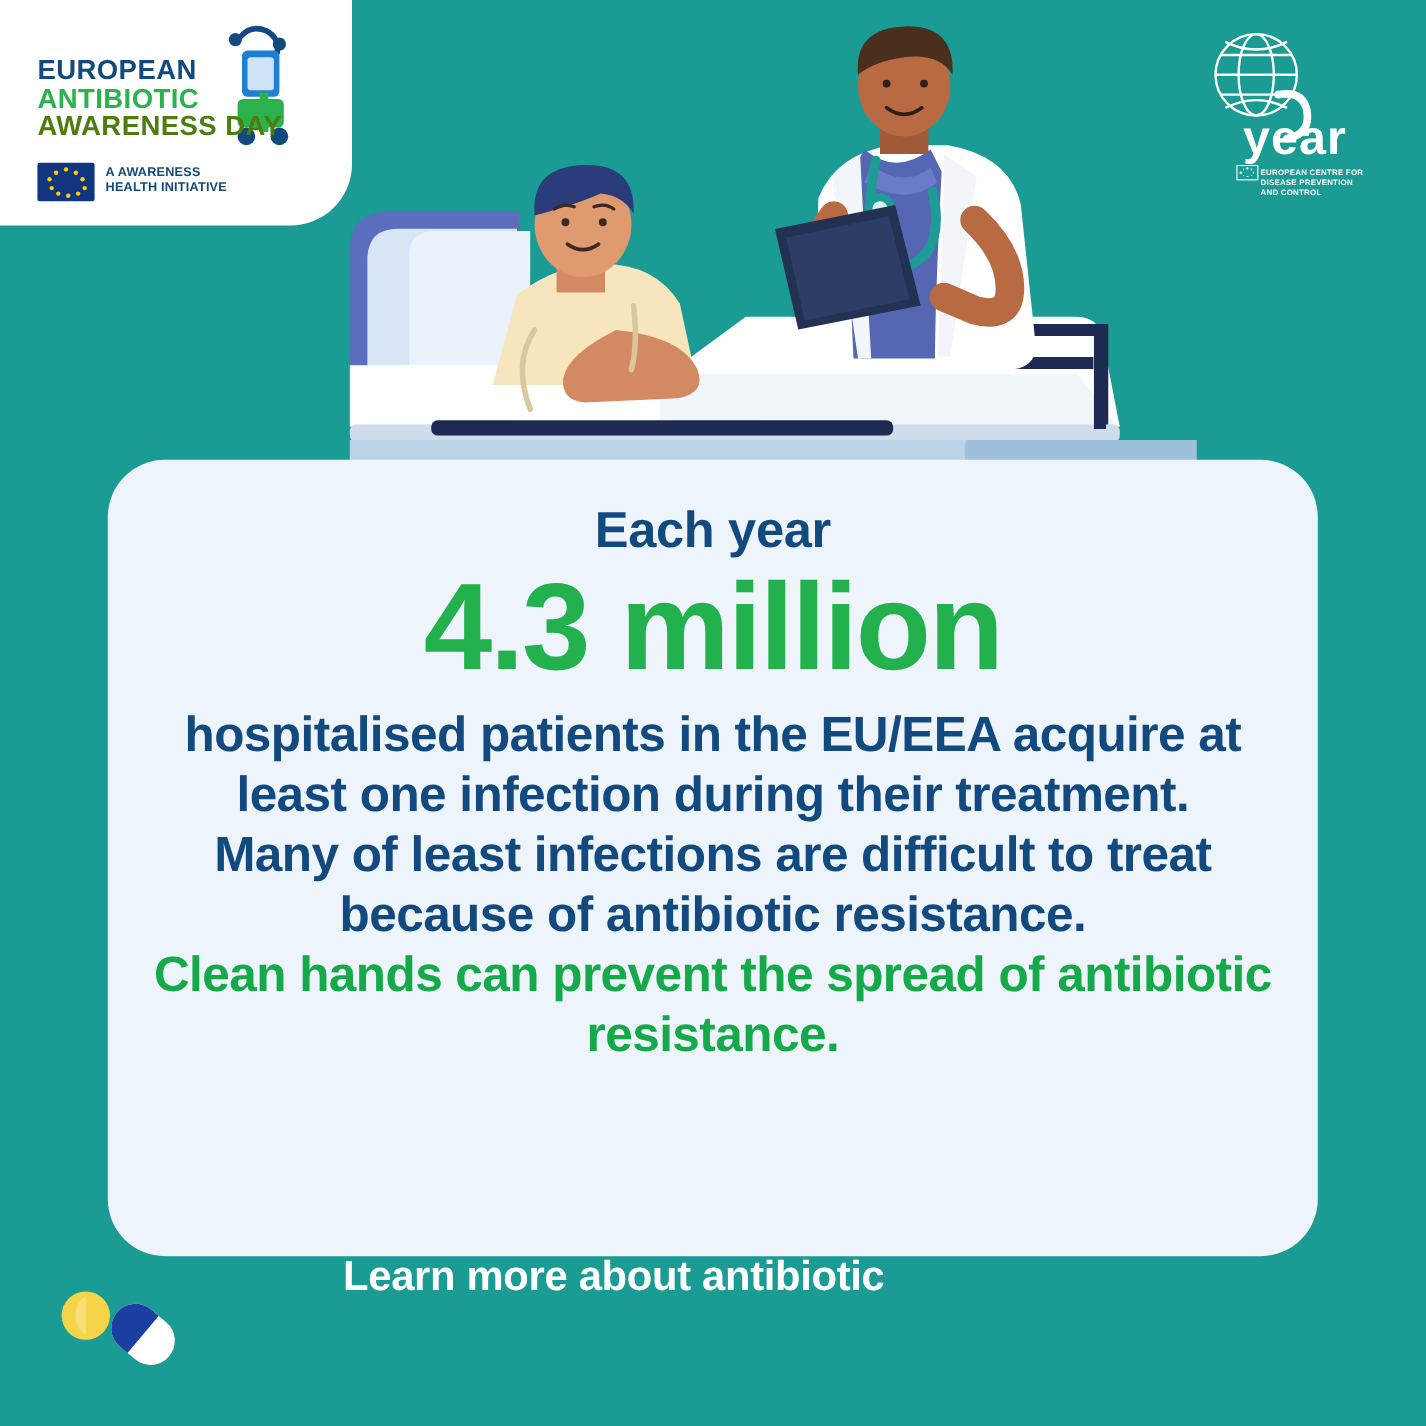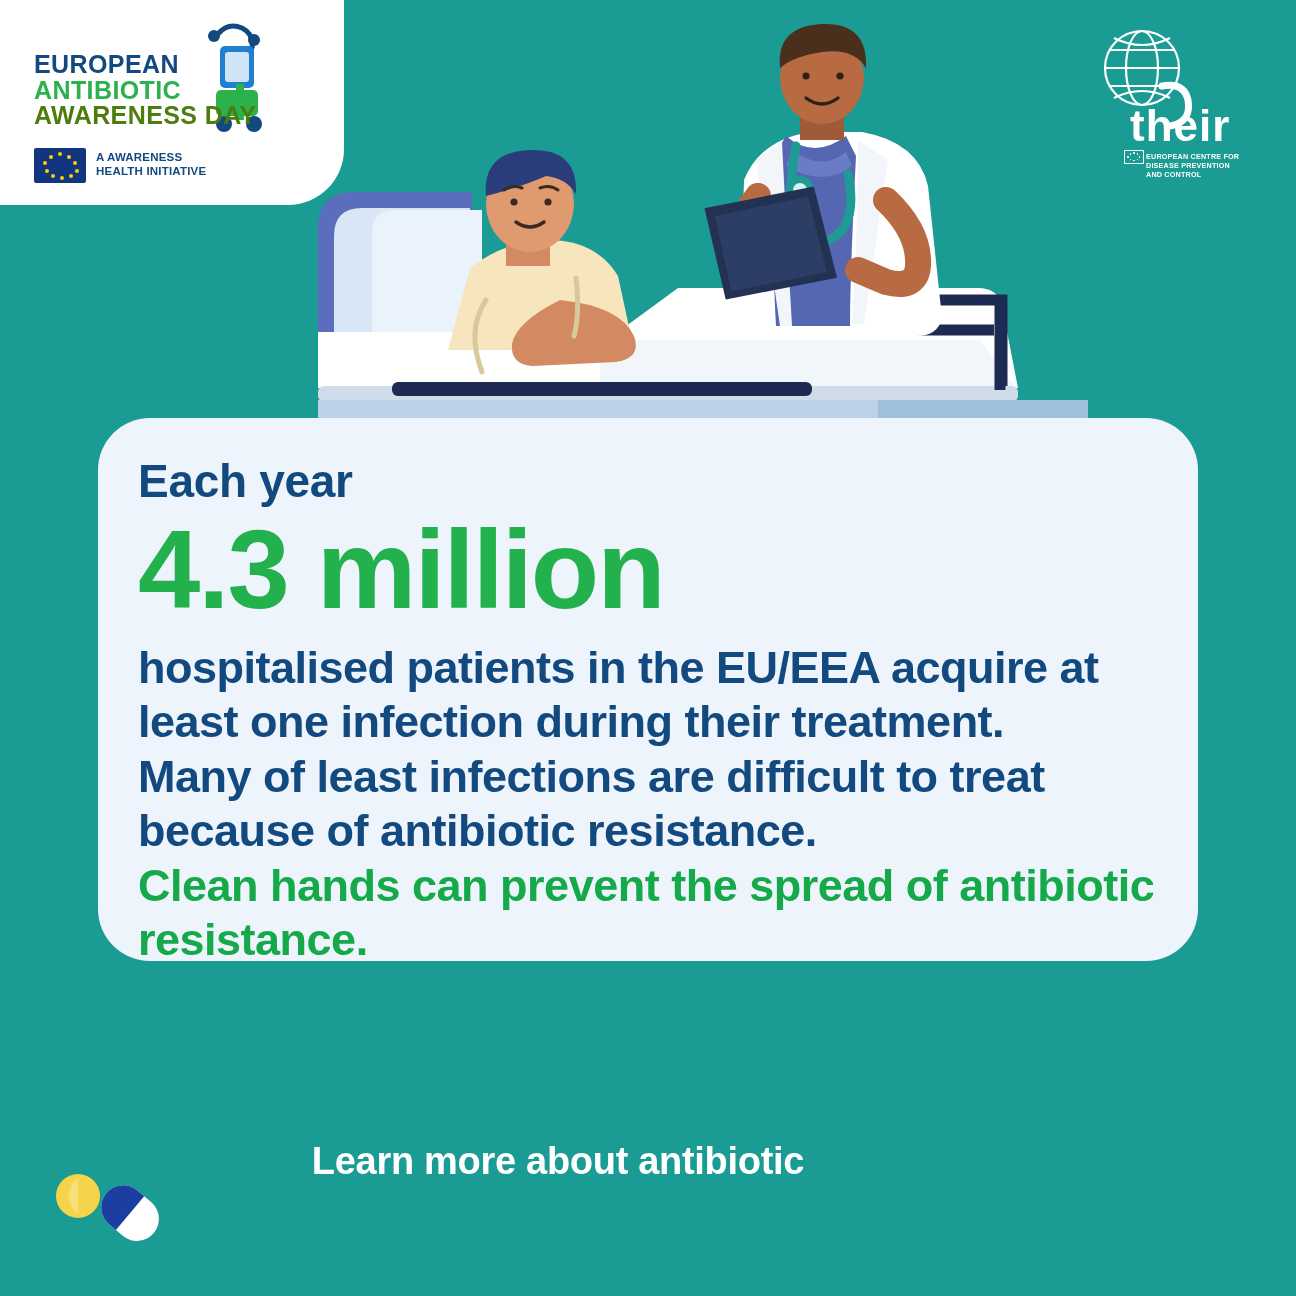--- a/index.html
+++ b/index.html
@@ -18,21 +18,20 @@
   
   .logo-badge {
     position: absolute;
     left: 0;
     top: 0;
     width: 320px;
     height: 205px;
     background: #ffffff;
     border-bottom-right-radius: 56px;
     z-index: 20;
-    padding-left: 24px;
   }
   .logo-text {
     position: absolute;
     left: 34px;
     top: 52px;
     line-height: 1.02;
     letter-spacing: 0.4px;
   }
   .logo-line {
     font-weight: bold;
@@ -132,24 +131,25 @@
     height: 430px;
     z-index: 5;
   }
 
   
   .card {
     position: absolute;
     left: 98px;
     top: 418px;
     width: 1100px;
-    height: 543px;
+    height: 724px;
     background: #eef4fb;
     border-radius: 52px;
     z-index: 10;
+    text-align: center;
     box-sizing: border-box;
     padding: 26px 40px 0 40px;
   }
   .eachyear {
     font-size: 46px;
     font-weight: bold;
     color: #12497f;
     letter-spacing: -0.3px;
     margin-top: 10px;
   }
@@ -333,21 +333,21 @@
       <circle cx="62" cy="40" r="37"></circle>
       <ellipse cx="62" cy="40" rx="16" ry="37"></ellipse>
       <path d="M25 40 h74"></path>
       <path d="M30 22 h64"></path>
       <path d="M30 58 h64"></path>
       <path d="M34 10 q28 14 56 0"></path>
       <path d="M34 70 q28 -14 56 0"></path>
     </g>
     <path d="M82 58 q22 -4 26 14 q4 22 -18 26" stroke="#ffffff" stroke-width="7" fill="none" stroke-linecap="round"></path>
   </svg>
-  <div class="ecdc-word">their</div>
+  <div class="ecdc-word">year</div>
   <div class="ecdc-flag">
     <span class="s" style="left:8px;top:1.2px"></span>
     <span class="s" style="left:11.5px;top:2.4px"></span>
     <span class="s" style="left:13.6px;top:5px"></span>
     <span class="s" style="left:11.5px;top:7.8px"></span>
     <span class="s" style="left:8px;top:8.8px"></span>
     <span class="s" style="left:4.5px;top:7.8px"></span>
     <span class="s" style="left:2.4px;top:5px"></span>
     <span class="s" style="left:4.5px;top:2.4px"></span>
   </div>

